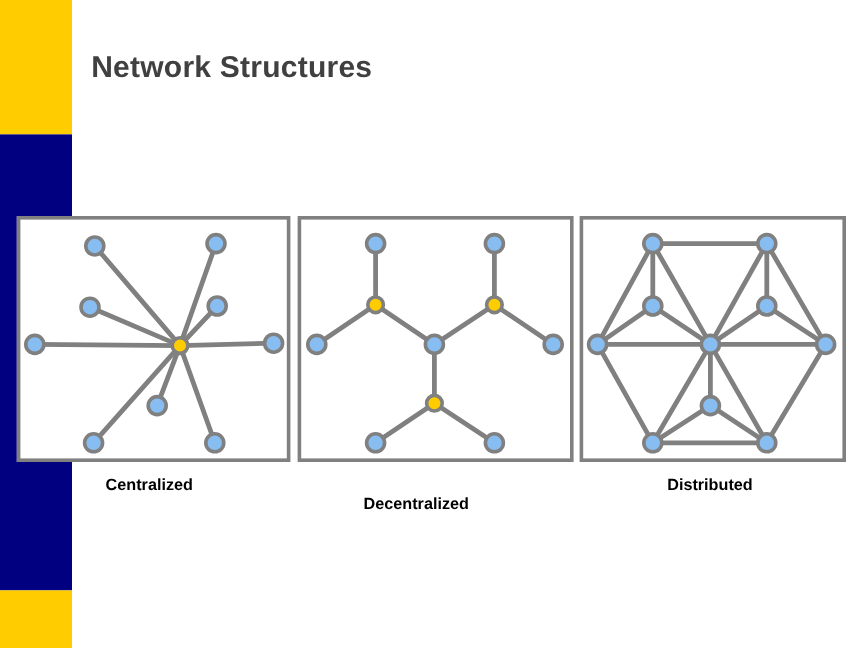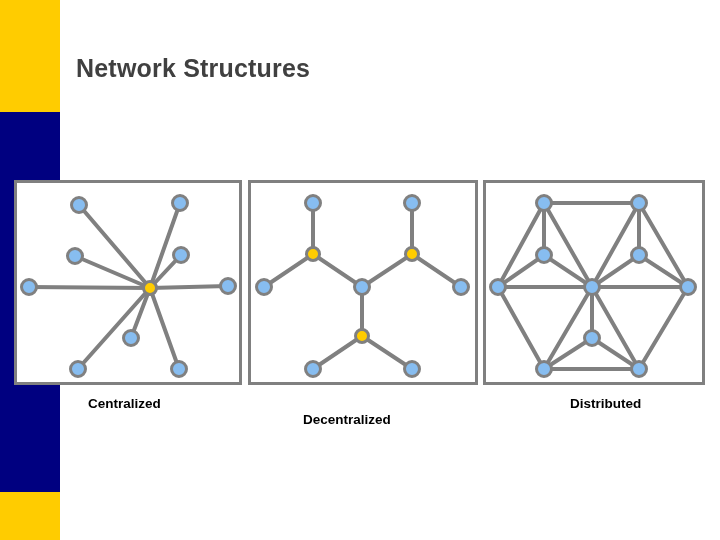--- a/index.html
+++ b/index.html
@@ -39,21 +39,21 @@
     position: absolute;
     left: 0; top: 492px;
     width: 60px; height: 48px;
     background: #ffcc00;
   }
 
   
   #page-title {
     position: absolute;
     left: 76px;
-    top: 54px;
+    top: 42px;
     font-size: 25px;
     font-weight: bold;
     color: #404040;
     letter-spacing: 0.2px;
     white-space: nowrap;
   }
 
   
   .panel {
     position: absolute;
@@ -93,21 +93,21 @@
   .caption {
     position: absolute;
     top: 396px;
     font-size: 13.5px;
     font-weight: bold;
     color: #000000;
     white-space: nowrap;
   }
   #caption-centralized   { left: 88px; }
   #caption-decentralized { left: 303px; margin-top: 16px; }
-  #caption-distributed   { left: 570px; }
+  #caption-distributed   { left: 556px; }
 </style>
 </head>
 <body>
 
 <div id="sidebar">
   <div class="band-yellow-top"></div>
   <div class="band-navy"></div>
   <div class="band-yellow-bottom"></div>
 </div>
 

